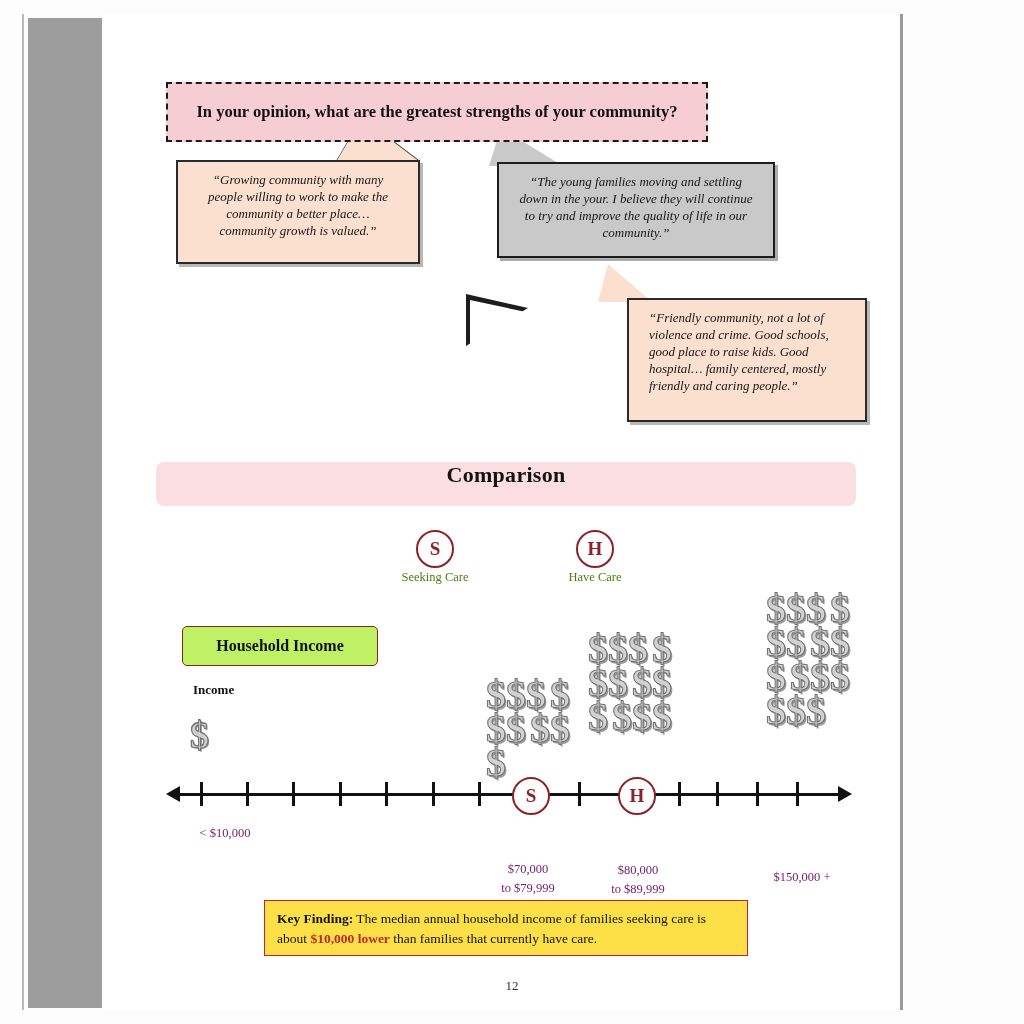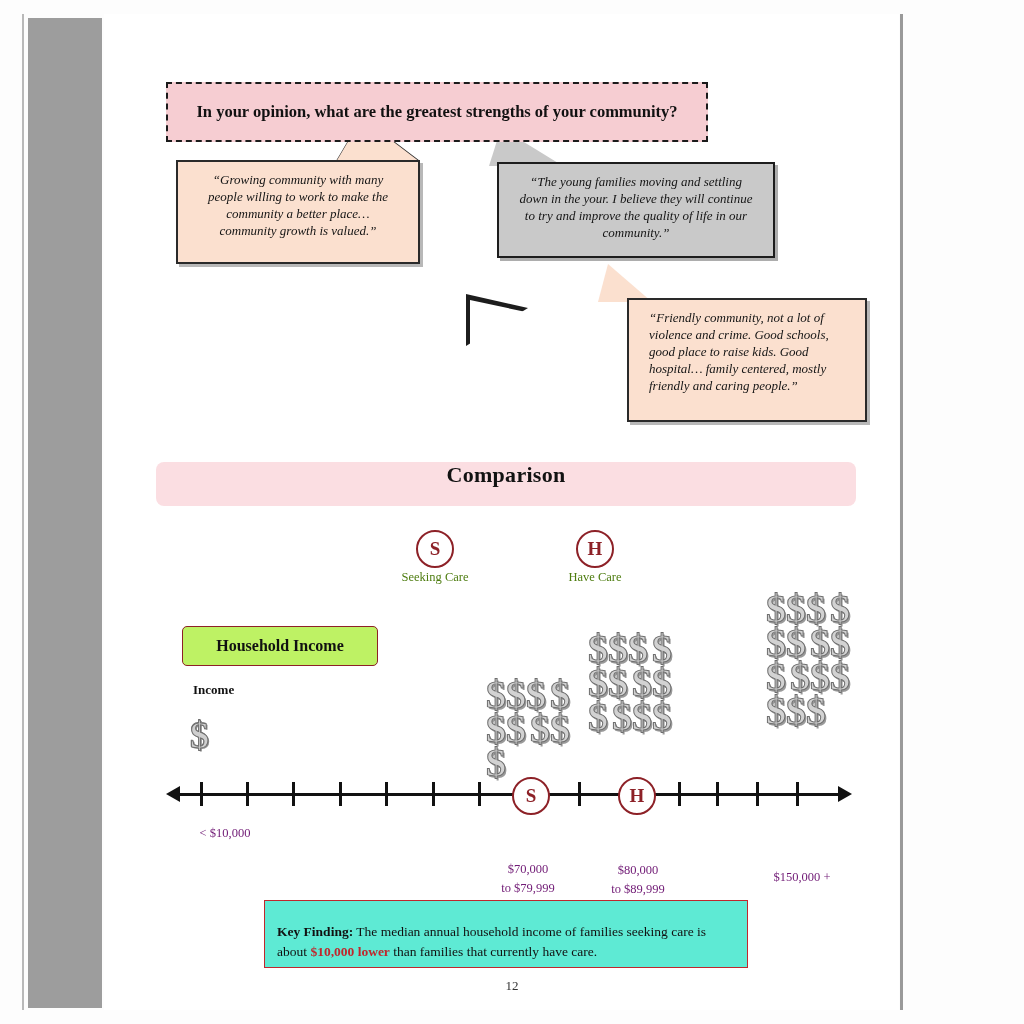--- a/index.html
+++ b/index.html
@@ -203,24 +203,24 @@
     font-weight:bold;font-size:19px;
     display:flex;align-items:center;justify-content:center;
     top:777px;
   }
   .axis-label{
     position:absolute;font-size:12.5px;color:#701a75;text-align:center;line-height:1.5;
   }
 
   
   .key-finding{
-    position:absolute;left:264px;top:900px;width:484px;height:68px;
+    position:absolute;left:264px;top:900px;width:484px;height:56px;
     border:1.8px solid #c0272d;box-sizing:border-box;
-    background:#5eead4;
-    padding:21px 12px;
+    background:#fde047;
+    padding:8px 12px;
     font-size:13.5px;line-height:1.5;color:#111;
   }
   .kf-bold{font-weight:bold;}
   .kf-red{color:#c0272d;font-weight:bold;}
 
   .page-number{
     position:absolute;left:0;top:978px;width:1024px;text-align:center;
     font-size:13px;color:#333;
   }
 </style>

